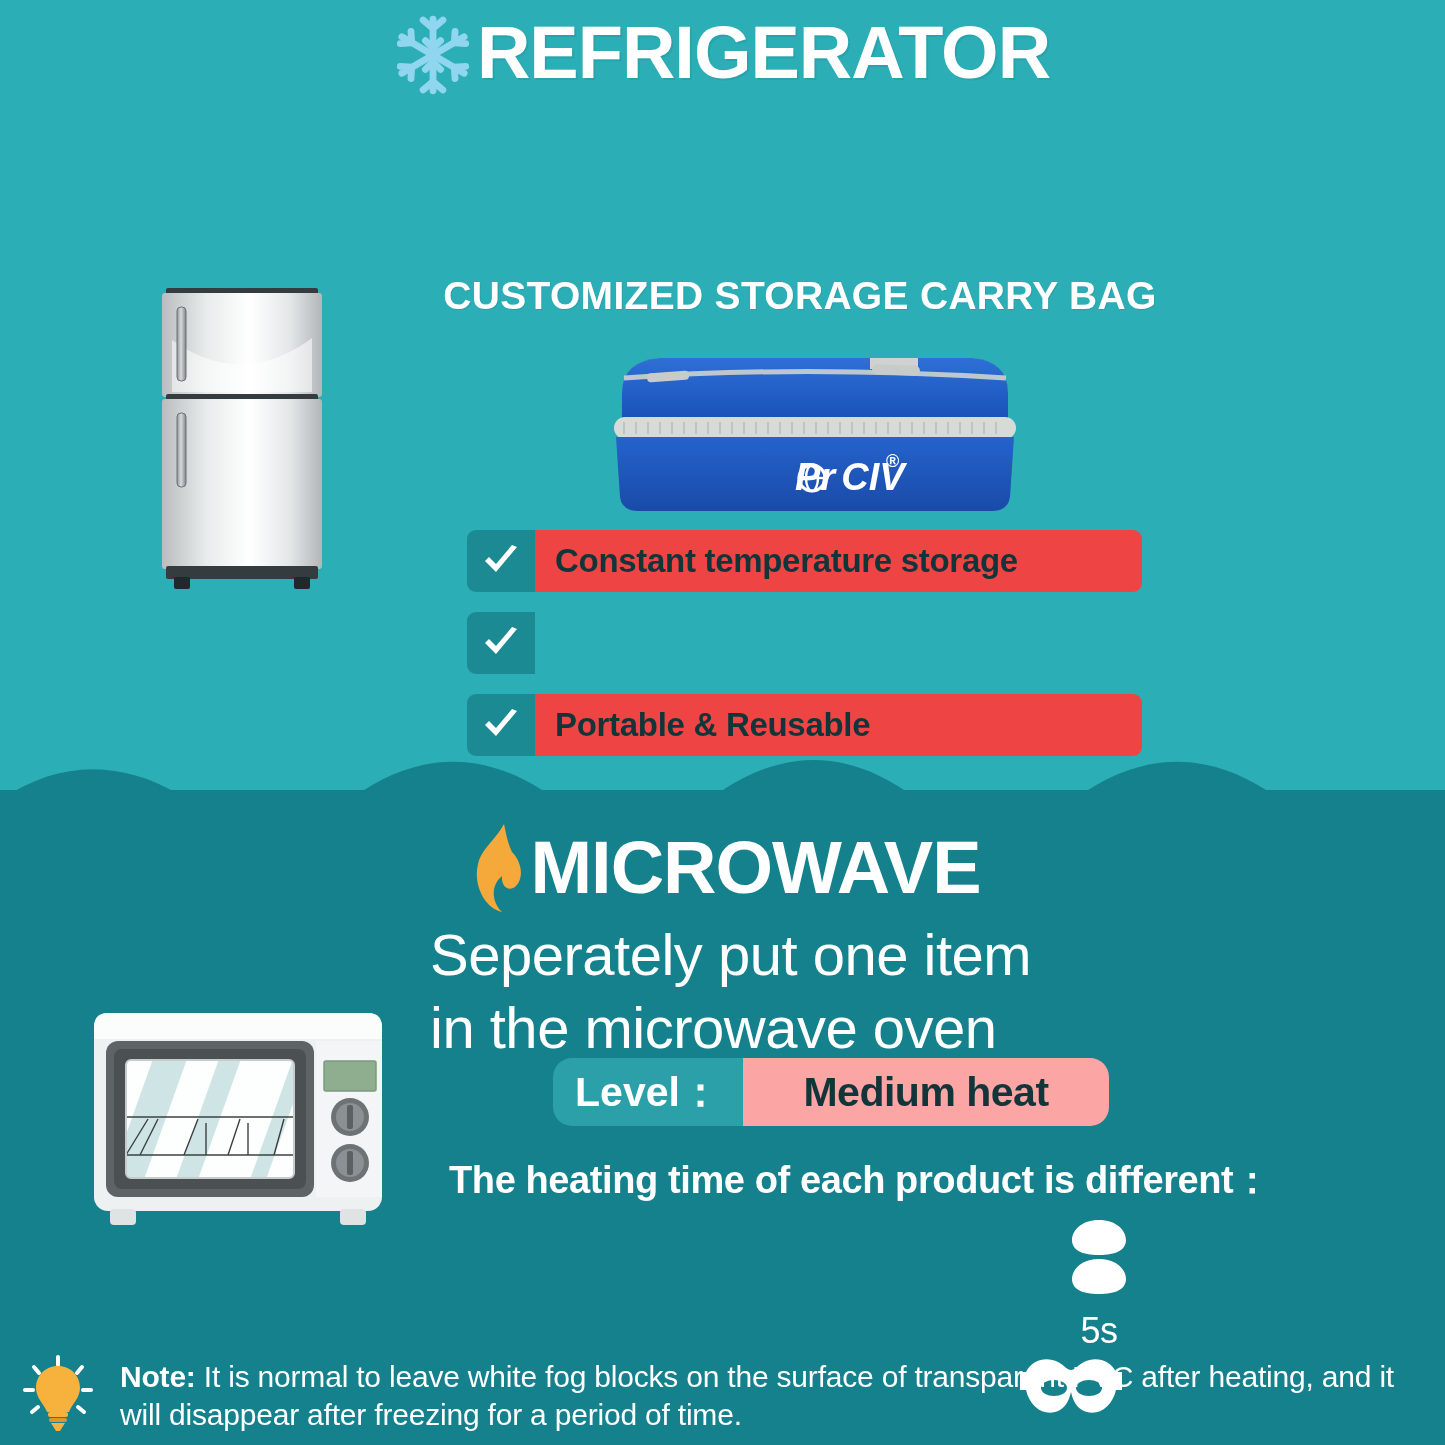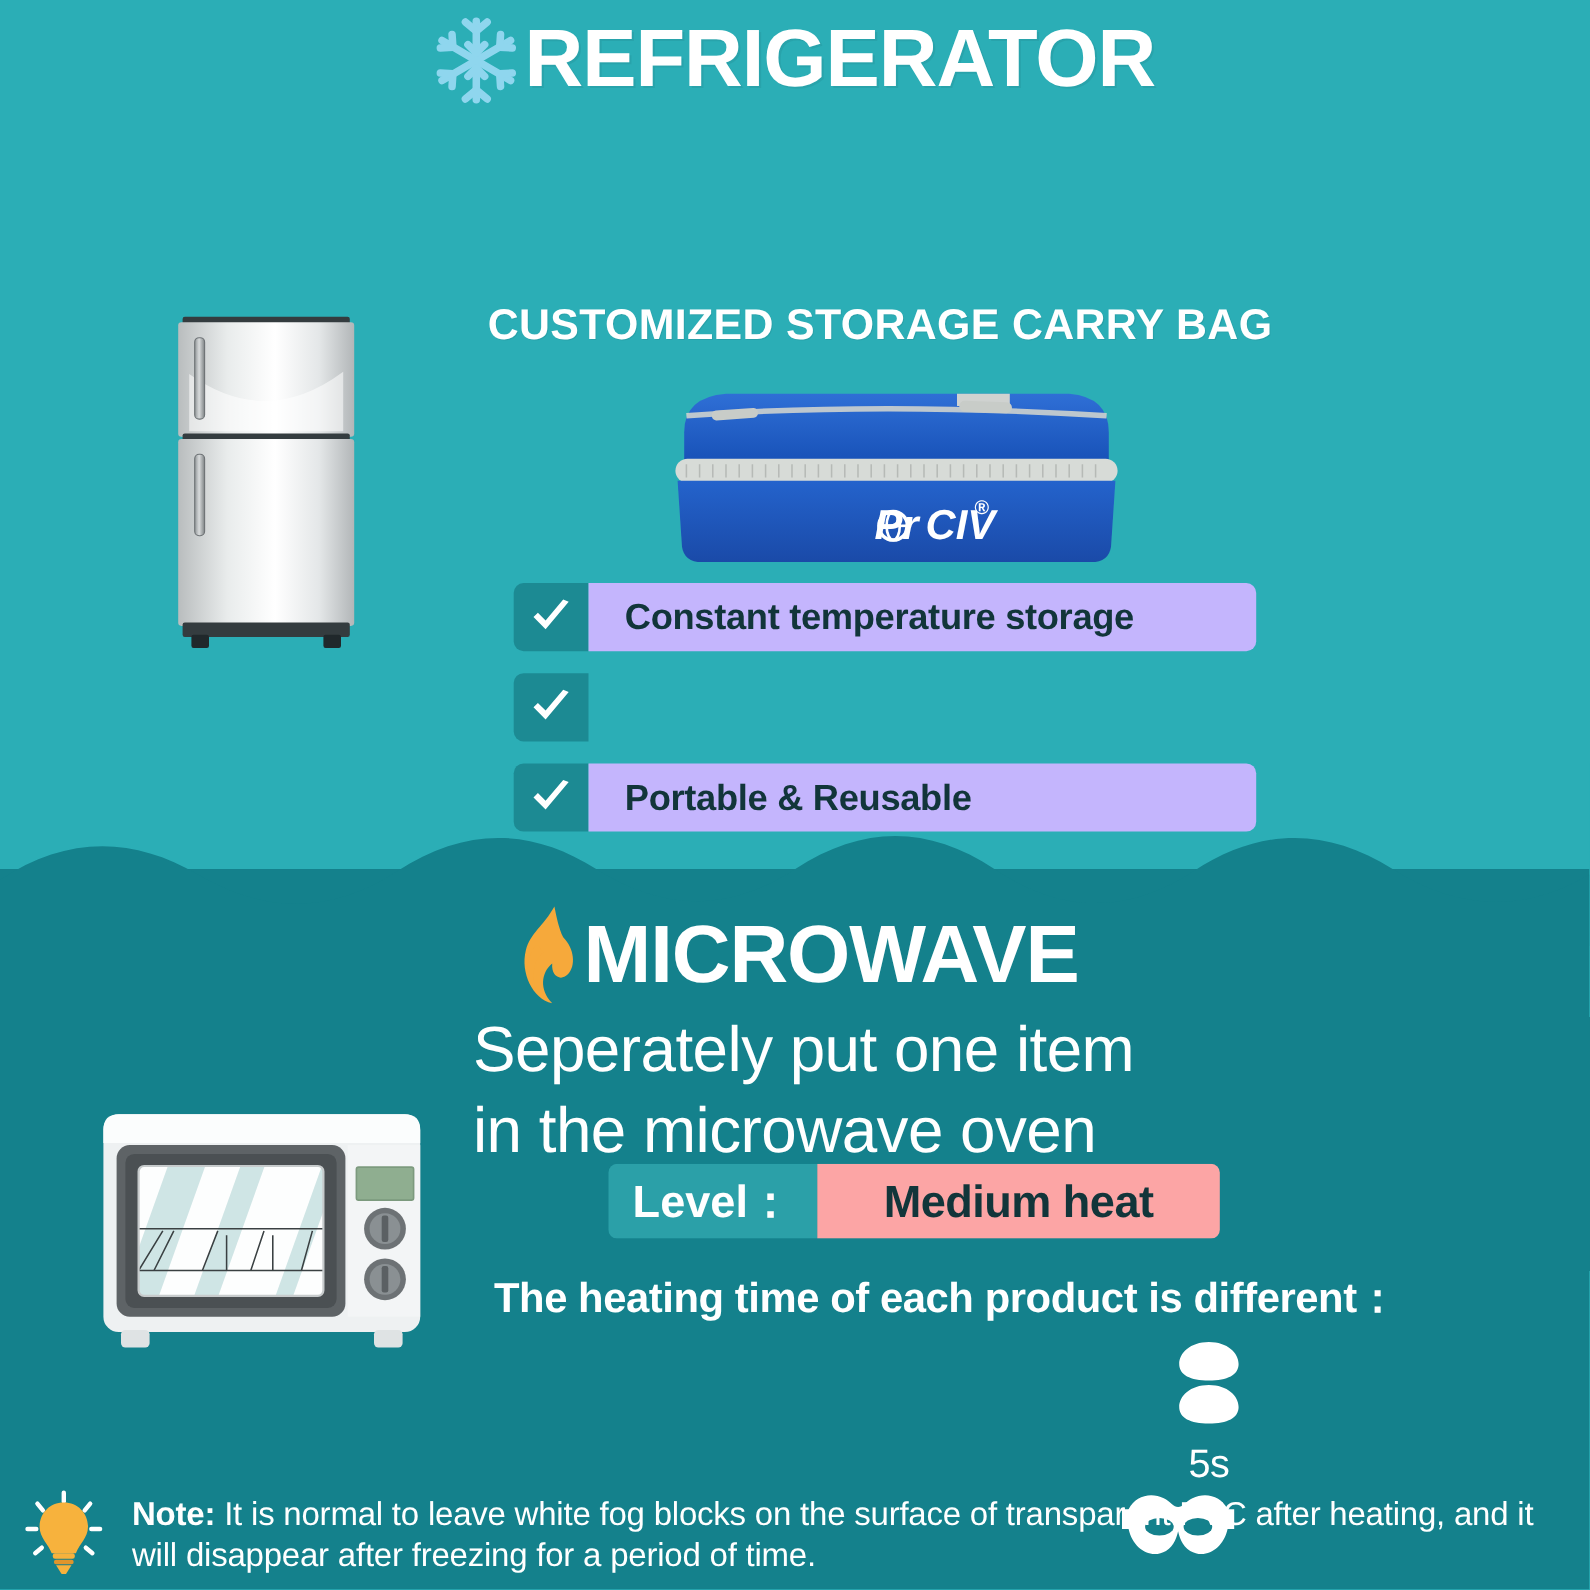--- a/index.html
+++ b/index.html
@@ -62,22 +62,22 @@
   .check-row {
     display:flex; align-items:stretch; height:62px; margin-bottom:20px;
   }
   .check-box {
     width:68px; flex:0 0 68px; background:#1C8A93;
     border-radius:9px 0 0 9px;
     display:flex; align-items:center; justify-content:center;
   }
   .check-box svg { width:38px; height:34px; display:block; }
   .check-label {
-    flex:1 1 auto; background:#c4b5fd; border-radius:0 9px 9px 0;
-    display:flex; align-items:center; padding-left:33px;
+    flex:1 1 auto; background:#ef4444; border-radius:0 9px 9px 0;
+    display:flex; align-items:center; padding-left:20px;
     color:#12353A; font-size:33px; font-weight:bold; letter-spacing:-0.3px;
   }
 
   
   .mw-header {
     position:absolute; left:0; top:822px; width:1445px;
     display:flex; align-items:center; justify-content:center; gap:0px;
   }
   .flame { width:72px; height:92px; flex:0 0 auto; margin-right:-6px; }
   .mw-title {
@@ -87,21 +87,21 @@
 
   .mw-para {
     position:absolute; left:430px; top:918px; width:800px;
     text-align:left; color:#ffffff;
     font-size:58px; font-weight:normal; line-height:1.26;
     letter-spacing:-0.5px;
   }
 
   .level-bar {
     position:absolute; left:553px; top:1058px; width:556px; height:68px;
-    display:flex; border-radius:8px; overflow:hidden;
+    display:flex; border-radius:19px; overflow:hidden;
   }
   .level-key {
     flex:0 0 190px; background:#2BA0A8;
     display:flex; align-items:center; justify-content:center;
     color:#ffffff; font-size:41px; font-weight:bold;
   }
   .level-val {
     flex:1 1 auto; background:#fca5a5;
     display:flex; align-items:center; justify-content:center;
     color:#12353A; font-size:41px; font-weight:bold; letter-spacing:-0.5px;

